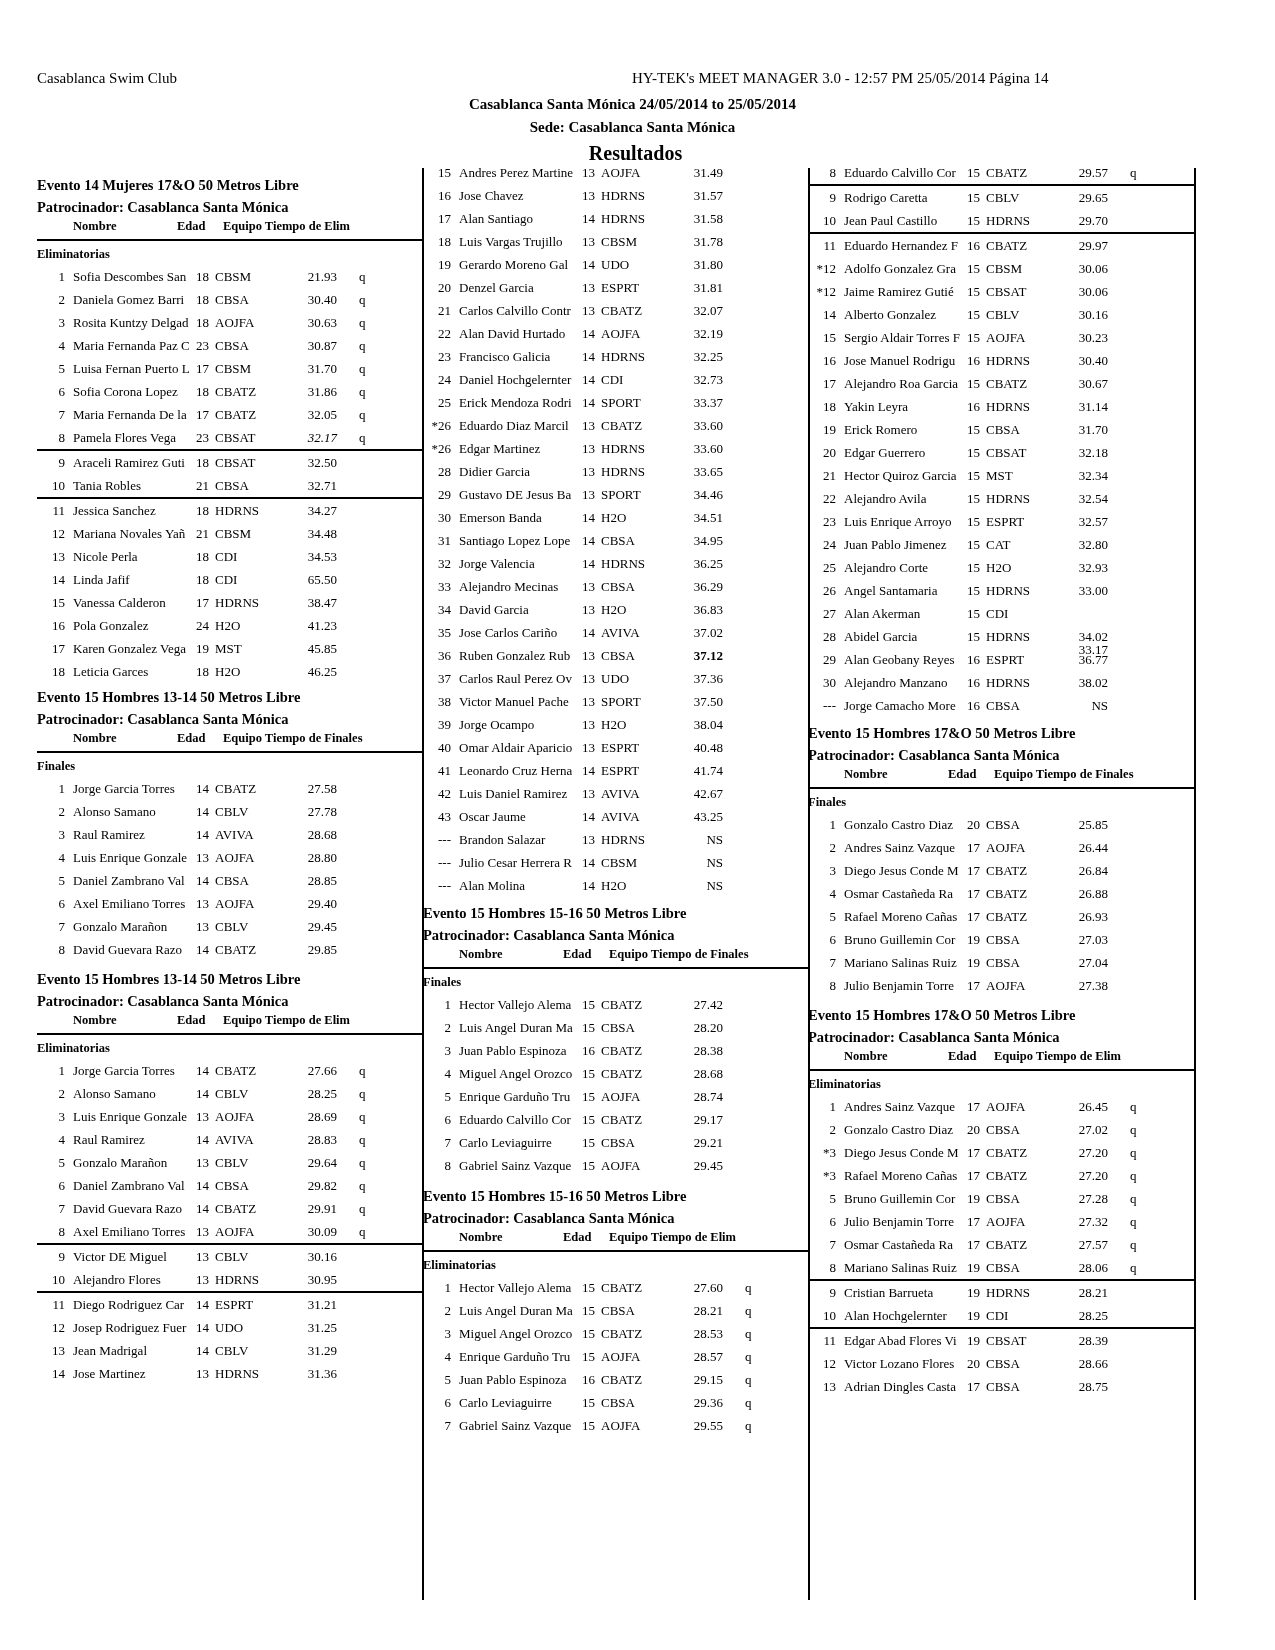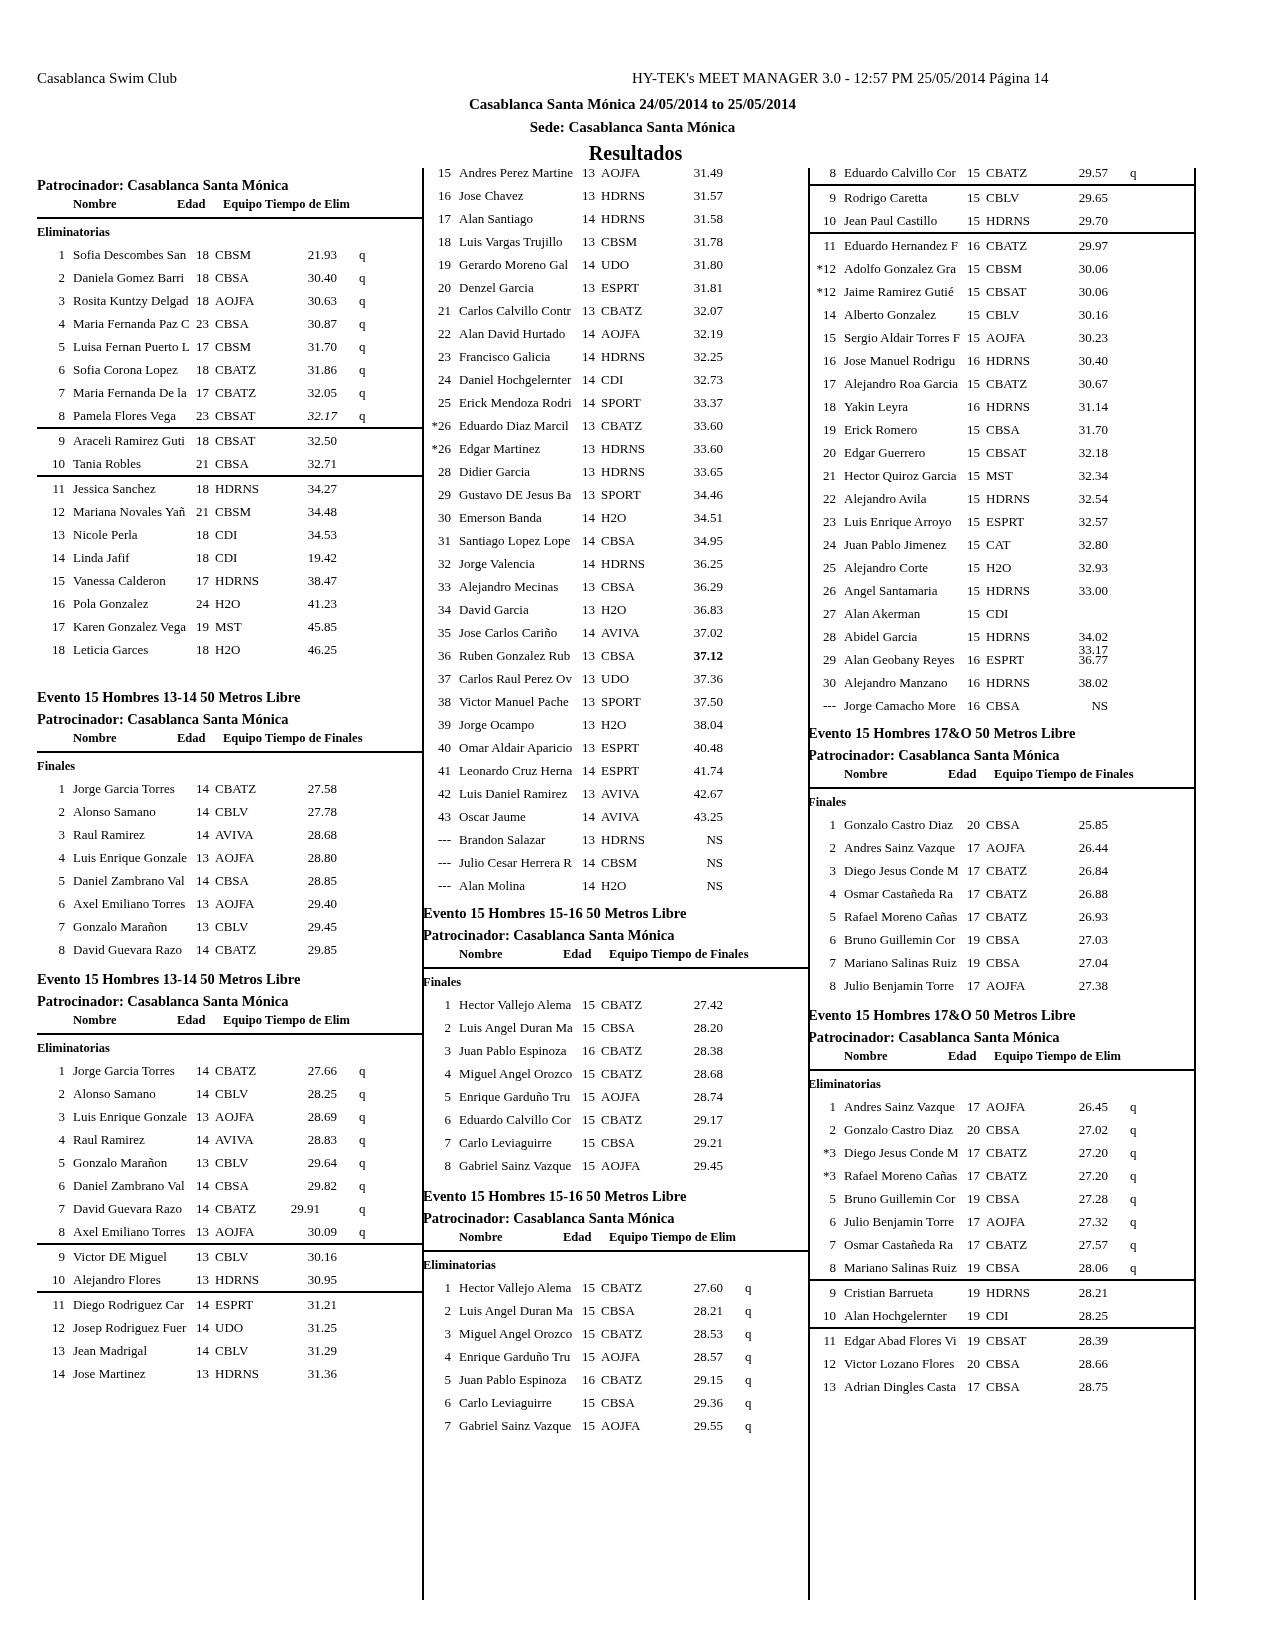--- a/index.html
+++ b/index.html
@@ -38,20 +38,21 @@
 <div class="hdr-center meet">Casablanca Santa Mónica   24/05/2014 to 25/05/2014</div>
 <div class="hdr-center sede">Sede: Casablanca Santa Mónica</div>
 <div class="res-title">Resultados</div>
 
 <div class="vline" style="left:422px; top:168px; height:1432px;"></div>
 <div class="vline" style="left:808px; top:168px; height:1432px;"></div>
 <div class="vline" style="left:1194px; top:168px; height:1432px;"></div>
 
 <div id="layout">
     <div class="event" style="left: 37px; top: 174px; width: 385px;">
+      <div class="ev-title">Evento 14  Mujeres 17&amp;O 50 Metros Libre</div>
       <div class="ev-sponsor">Patrocinador: Casablanca Santa Mónica</div>
       <div class="colhead">
         <span class="ch-name">Nombre</span>
         <span class="ch-age">Edad</span>
         <span class="ch-team">Equipo  Tiempo de Elim</span>
       </div>
       <div class="round">Eliminatorias</div>
       <div class="row">
         <span class="r-place">1</span>
         <span class="r-name">Sofia Descombes San</span>
@@ -149,21 +150,21 @@
         <span class="r-name">Nicole Perla</span>
         <span class="r-age" style="left: 159px;">18</span>
         <span class="r-team" style="left: 178px;">CDI</span>
         <span class="r-time" style="left: 250px;">34.53</span>
       </div>
       <div class="row">
         <span class="r-place">14</span>
         <span class="r-name">Linda Jafif</span>
         <span class="r-age" style="left: 159px;">18</span>
         <span class="r-team" style="left: 178px;">CDI</span>
-        <span class="r-time" style="left: 250px;">19.42</span>
+        <span class="r-time" style="left: 250px;">65.50</span>
       </div>
       <div class="row">
         <span class="r-place">15</span>
         <span class="r-name">Vanessa Calderon</span>
         <span class="r-age" style="left: 159px;">17</span>
         <span class="r-team" style="left: 178px;">HDRNS</span>
         <span class="r-time" style="left: 250px;">38.47</span>
       </div>
       <div class="row">
         <span class="r-place">16</span>
@@ -308,21 +309,21 @@
         <span class="r-age" style="left: 159px;">14</span>
         <span class="r-team" style="left: 178px;">CBSA</span>
         <span class="r-time" style="left: 250px;">29.82</span>
         <span class="r-q">q</span>
       </div>
       <div class="row">
         <span class="r-place">7</span>
         <span class="r-name">David Guevara Razo</span>
         <span class="r-age" style="left: 159px;">14</span>
         <span class="r-team" style="left: 178px;">CBATZ</span>
-        <span class="r-time" style="left: 233px;">29.91</span>
+        <span class="r-time" style="left: 250px;">29.91</span>
         <span class="r-q">q</span>
       </div>
       <div class="row">
         <span class="r-place">8</span>
         <span class="r-name">Axel Emiliano Torres</span>
         <span class="r-age" style="left: 159px;">13</span>
         <span class="r-team" style="left: 178px;">AOJFA</span>
         <span class="r-time" style="left: 250px;">30.09</span>
         <span class="r-q">q</span>
       </div>

